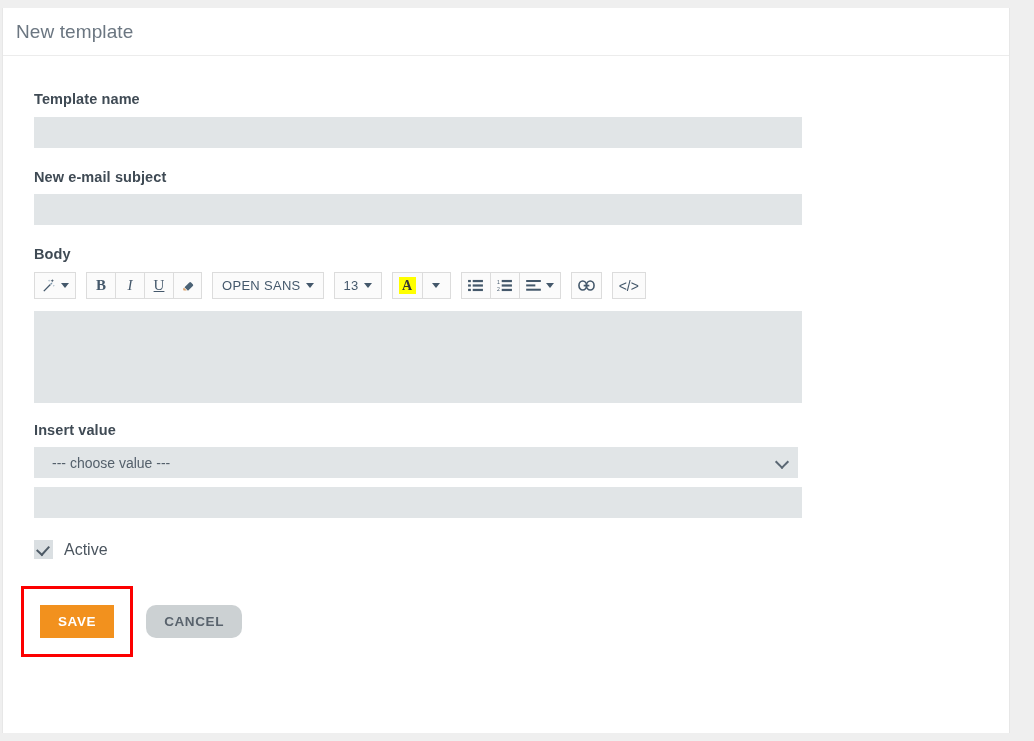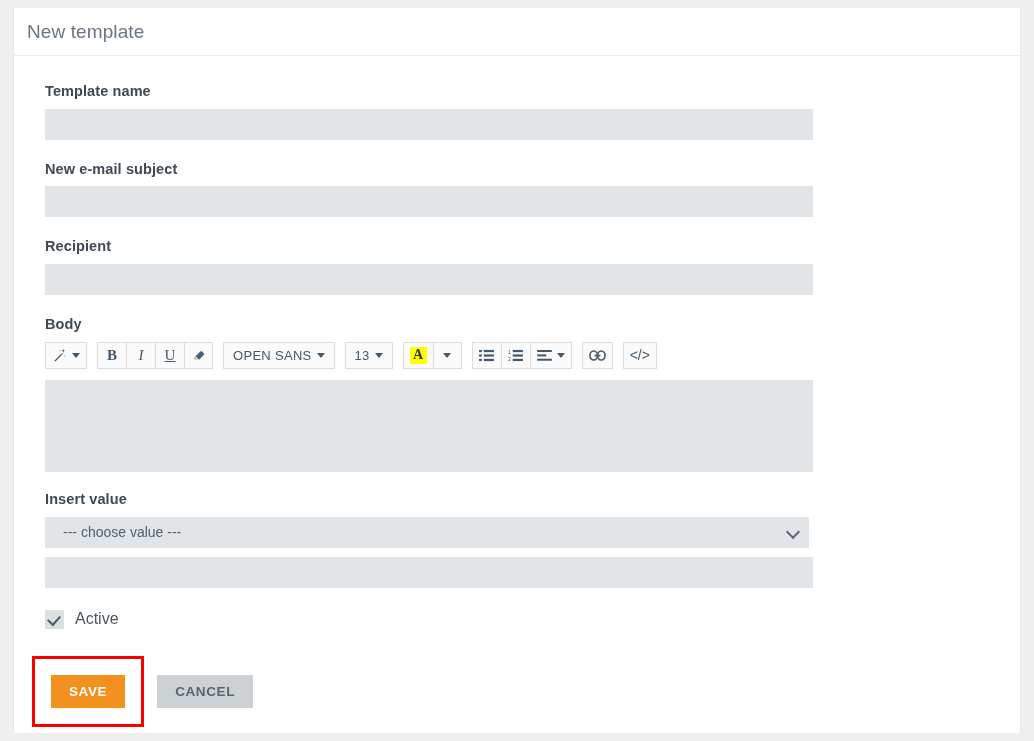--- a/index.html
+++ b/index.html
@@ -12,21 +12,21 @@
     width: 1034px;
     height: 741px;
     background: #efefef;
     font-family: "Liberation Sans", sans-serif;
     overflow: hidden;
   }
 
   
   .card {
     position: absolute;
-    left: 13px;
+    left: 2px;
     top: 8px;
     width: 1008px;
     height: 725px;
     background: #ffffff;
     border: 1px solid #e7e7e7;
     border-top: none;
     border-bottom: none;
   }
 
   .card-header {
@@ -50,20 +50,21 @@
   
   .field { margin-bottom: 0; }
 
   .field-label {
     font-size: 14.5px;
     font-weight: bold;
     color: #3f4a54;
     line-height: 1;
     padding-bottom: 10px;
     letter-spacing: .1px;
+    margin-top: 8px;
   }
 
   .text-input {
     display: block;
     width: 768px;
     height: 31px;
     background: #e1e5e7;
     border: none;
     outline: none;
     font-family: "Liberation Sans", sans-serif;
@@ -226,20 +227,21 @@
     cursor: pointer;
   }
   .btn-save {
     background: #f2911e;
     color: #ffffff;
   }
   .btn-cancel {
     background: #ccd1d3;
     color: #59636d;
     margin-left: 13px;
+    border-radius: 10px;
   }
   .save-highlight {
     border: 3px solid #fc0000;
     padding: 16px;
     display: inline-flex;
   }
 </style>
 </head>
 <body>
 
@@ -254,24 +256,20 @@
     <div class="field">
       <div class="field-label">Template name</div>
       <input class="text-input" type="text" value="" style="">
     </div>
 
     <div class="field">
       <div class="field-label">New e-mail subject</div>
       <input class="text-input" type="text" value="" style="">
     </div>
 
-    <div class="field">
-      <div class="field-label">Recipient</div>
-      <input class="text-input" type="text" value="" style="">
-    </div>
 
     <div class="field editor-wrap">
       <div class="field-label">Body</div>
 
       <div class="toolbar">
 
         <div class="tb-group">
           <div class="tb-btn">
             <svg width="15" height="15" viewBox="0 0 16 16" aria-hidden="true">
               <path d="M2.5 13.5 L9.5 6.5 L10.5 7.5 L3.5 14.5 Z" fill="#44586b"></path>

